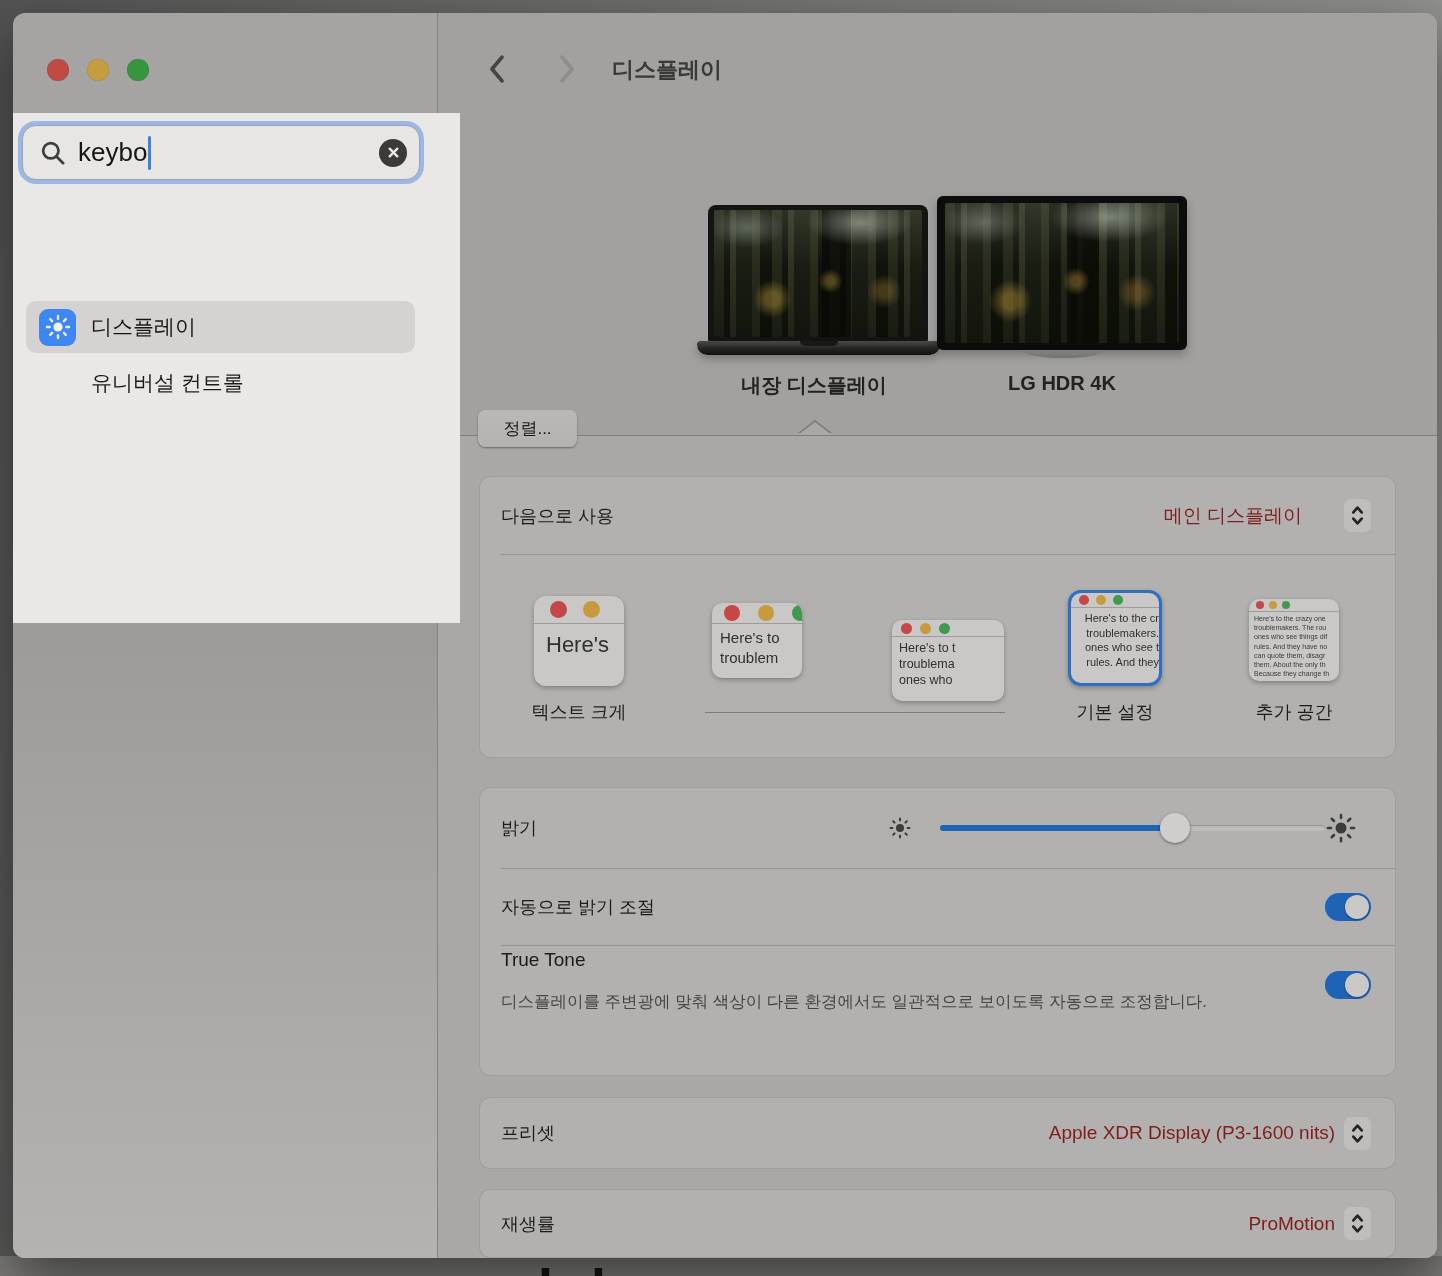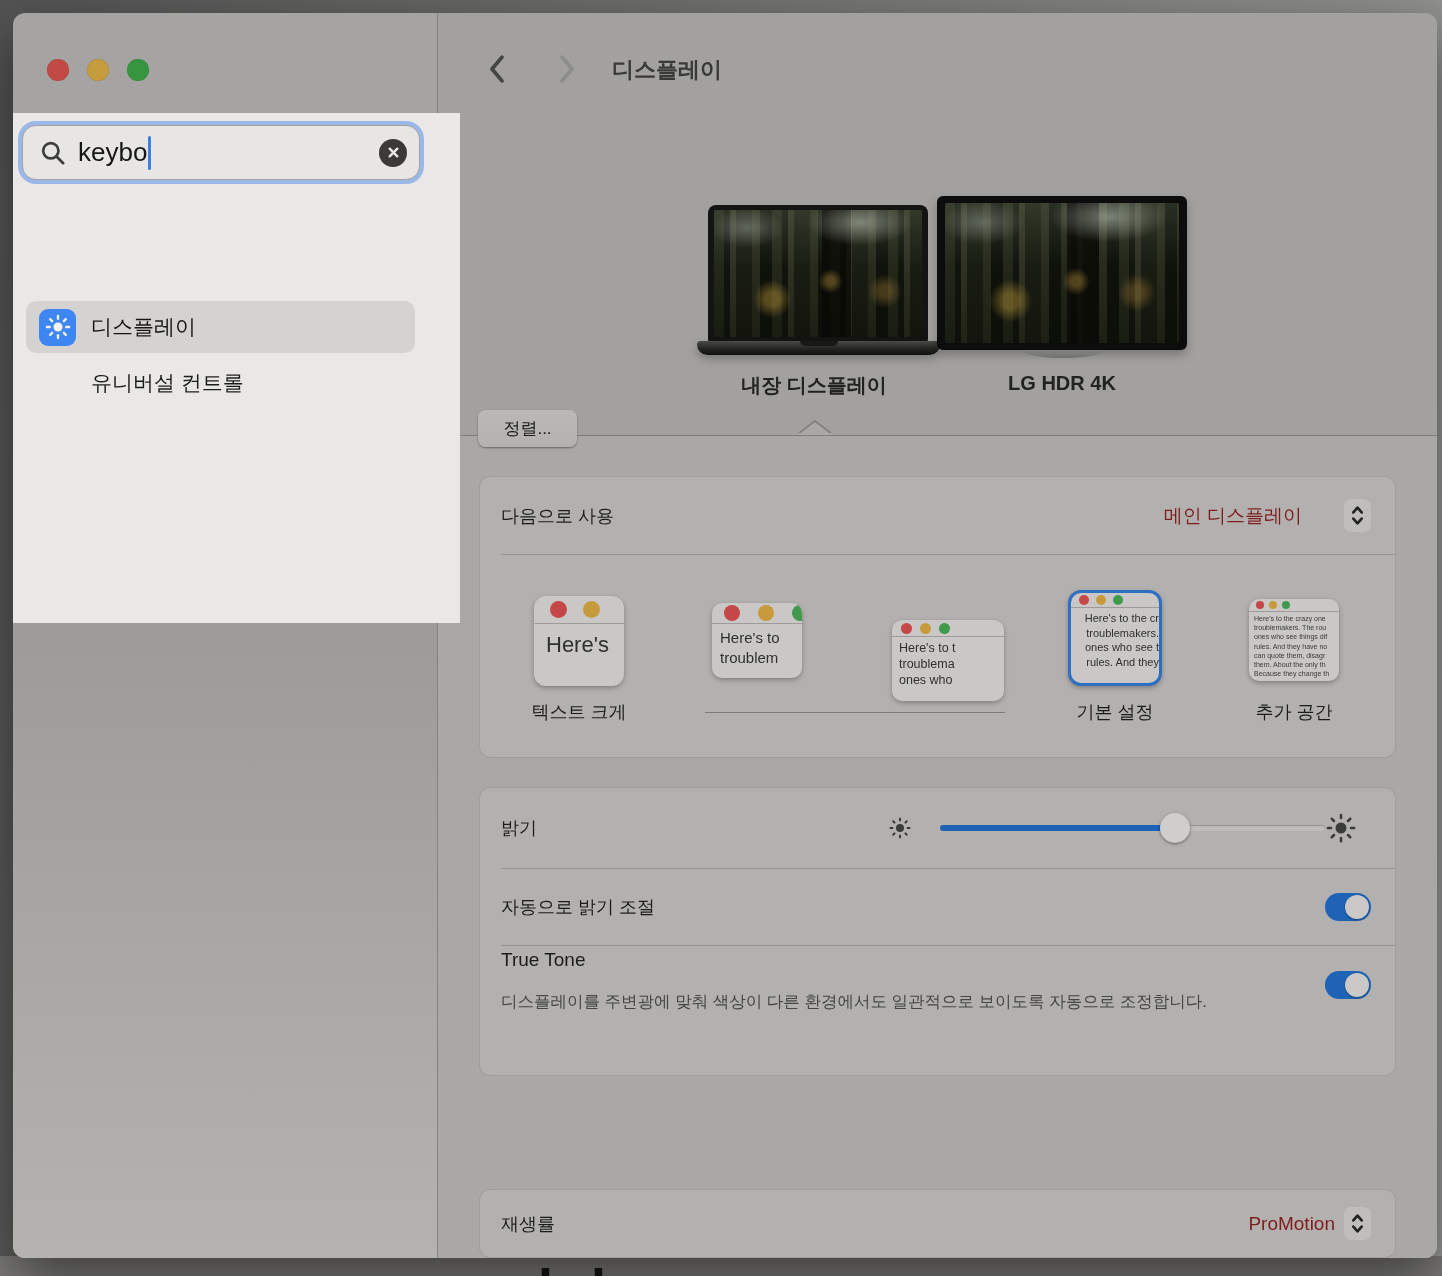--- a/index.html
+++ b/index.html
@@ -353,20 +353,32 @@
 
       <div class="abs" style="left:0;top:157px;right:0;height:130px;">
         <div id="truetone-title">True Tone</div>
         <div id="truetone-desc">디스플레이를 주변광에 맞춰 색상이 다른 환경에서도 일관적으로 보이도록 자동으로 조정합니다.</div>
         <div class="toggle" id="truetone-toggle">
             <div class="knob"></div>
           </div>
       </div>
     </div>
 
+    <div class="abs card" id="card3">
+      <div class="row-flex" style="top:0;height:70px;">
+        <span class="row-label">프리셋</span>
+        <span class="row-value">Apple XDR Display (P3-1600 nits)</span>
+        <span class="stepper">
+            <svg viewBox="0 0 16 22" fill="none" stroke="currentColor" stroke-width="2.6" stroke-linecap="round" stroke-linejoin="round">
+              <polyline points="4,8 8,3.5 12,8"></polyline>
+              <polyline points="4,14 8,18.5 12,14"></polyline>
+            </svg>
+          </span>
+      </div>
+    </div>
 
     <div class="abs card" id="card4">
       <div class="row-flex" style="top:0;height:67px;">
         <span class="row-label">재생률</span>
         <span class="row-value">ProMotion</span>
         <span class="stepper">
             <svg viewBox="0 0 16 22" fill="none" stroke="currentColor" stroke-width="2.6" stroke-linecap="round" stroke-linejoin="round">
               <polyline points="4,8 8,3.5 12,8"></polyline>
               <polyline points="4,14 8,18.5 12,14"></polyline>
             </svg>

